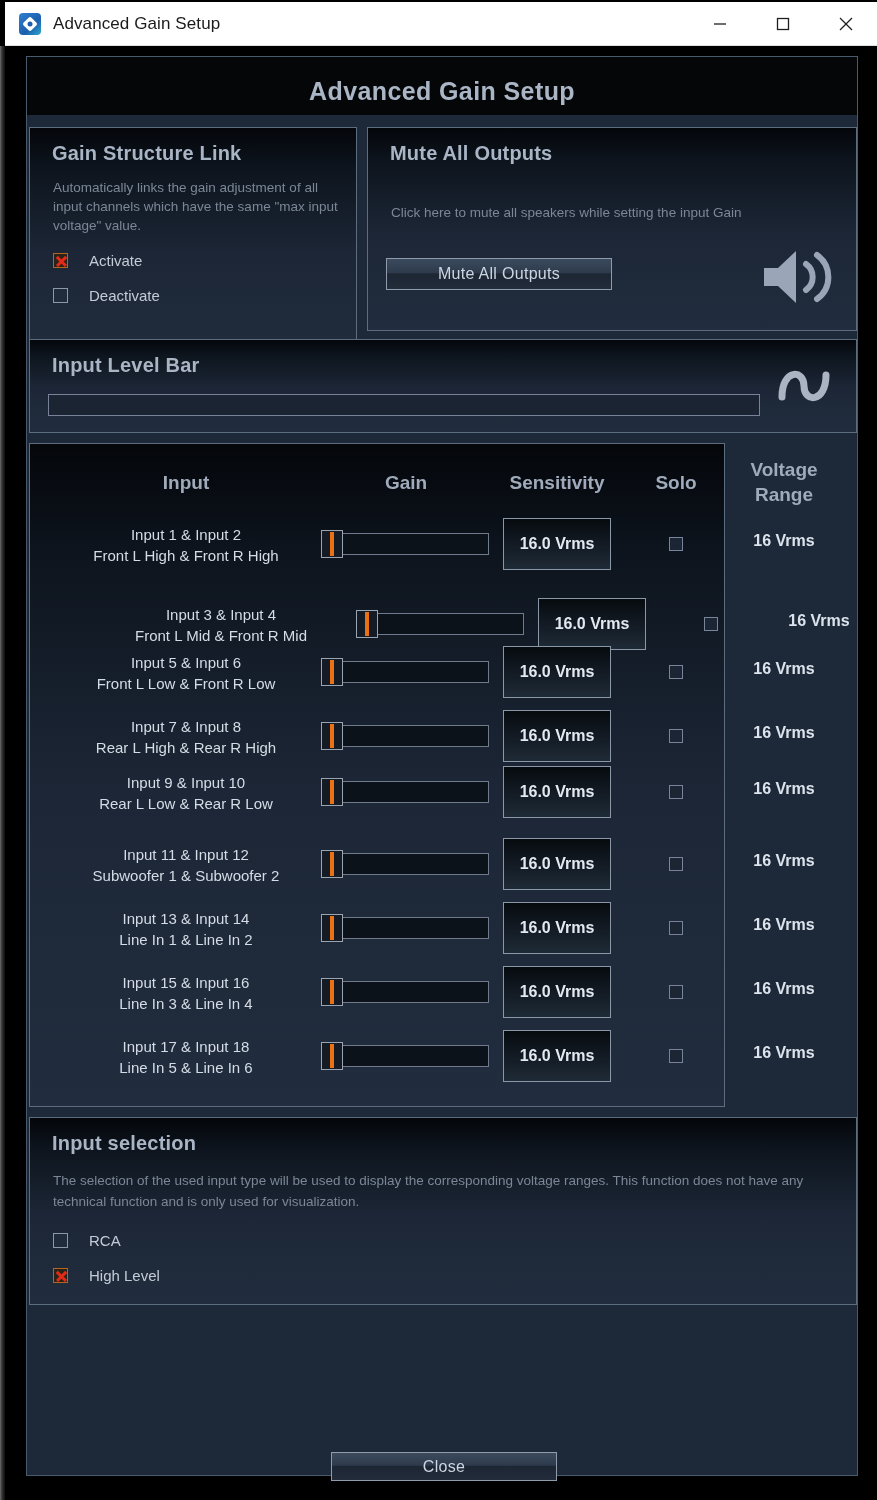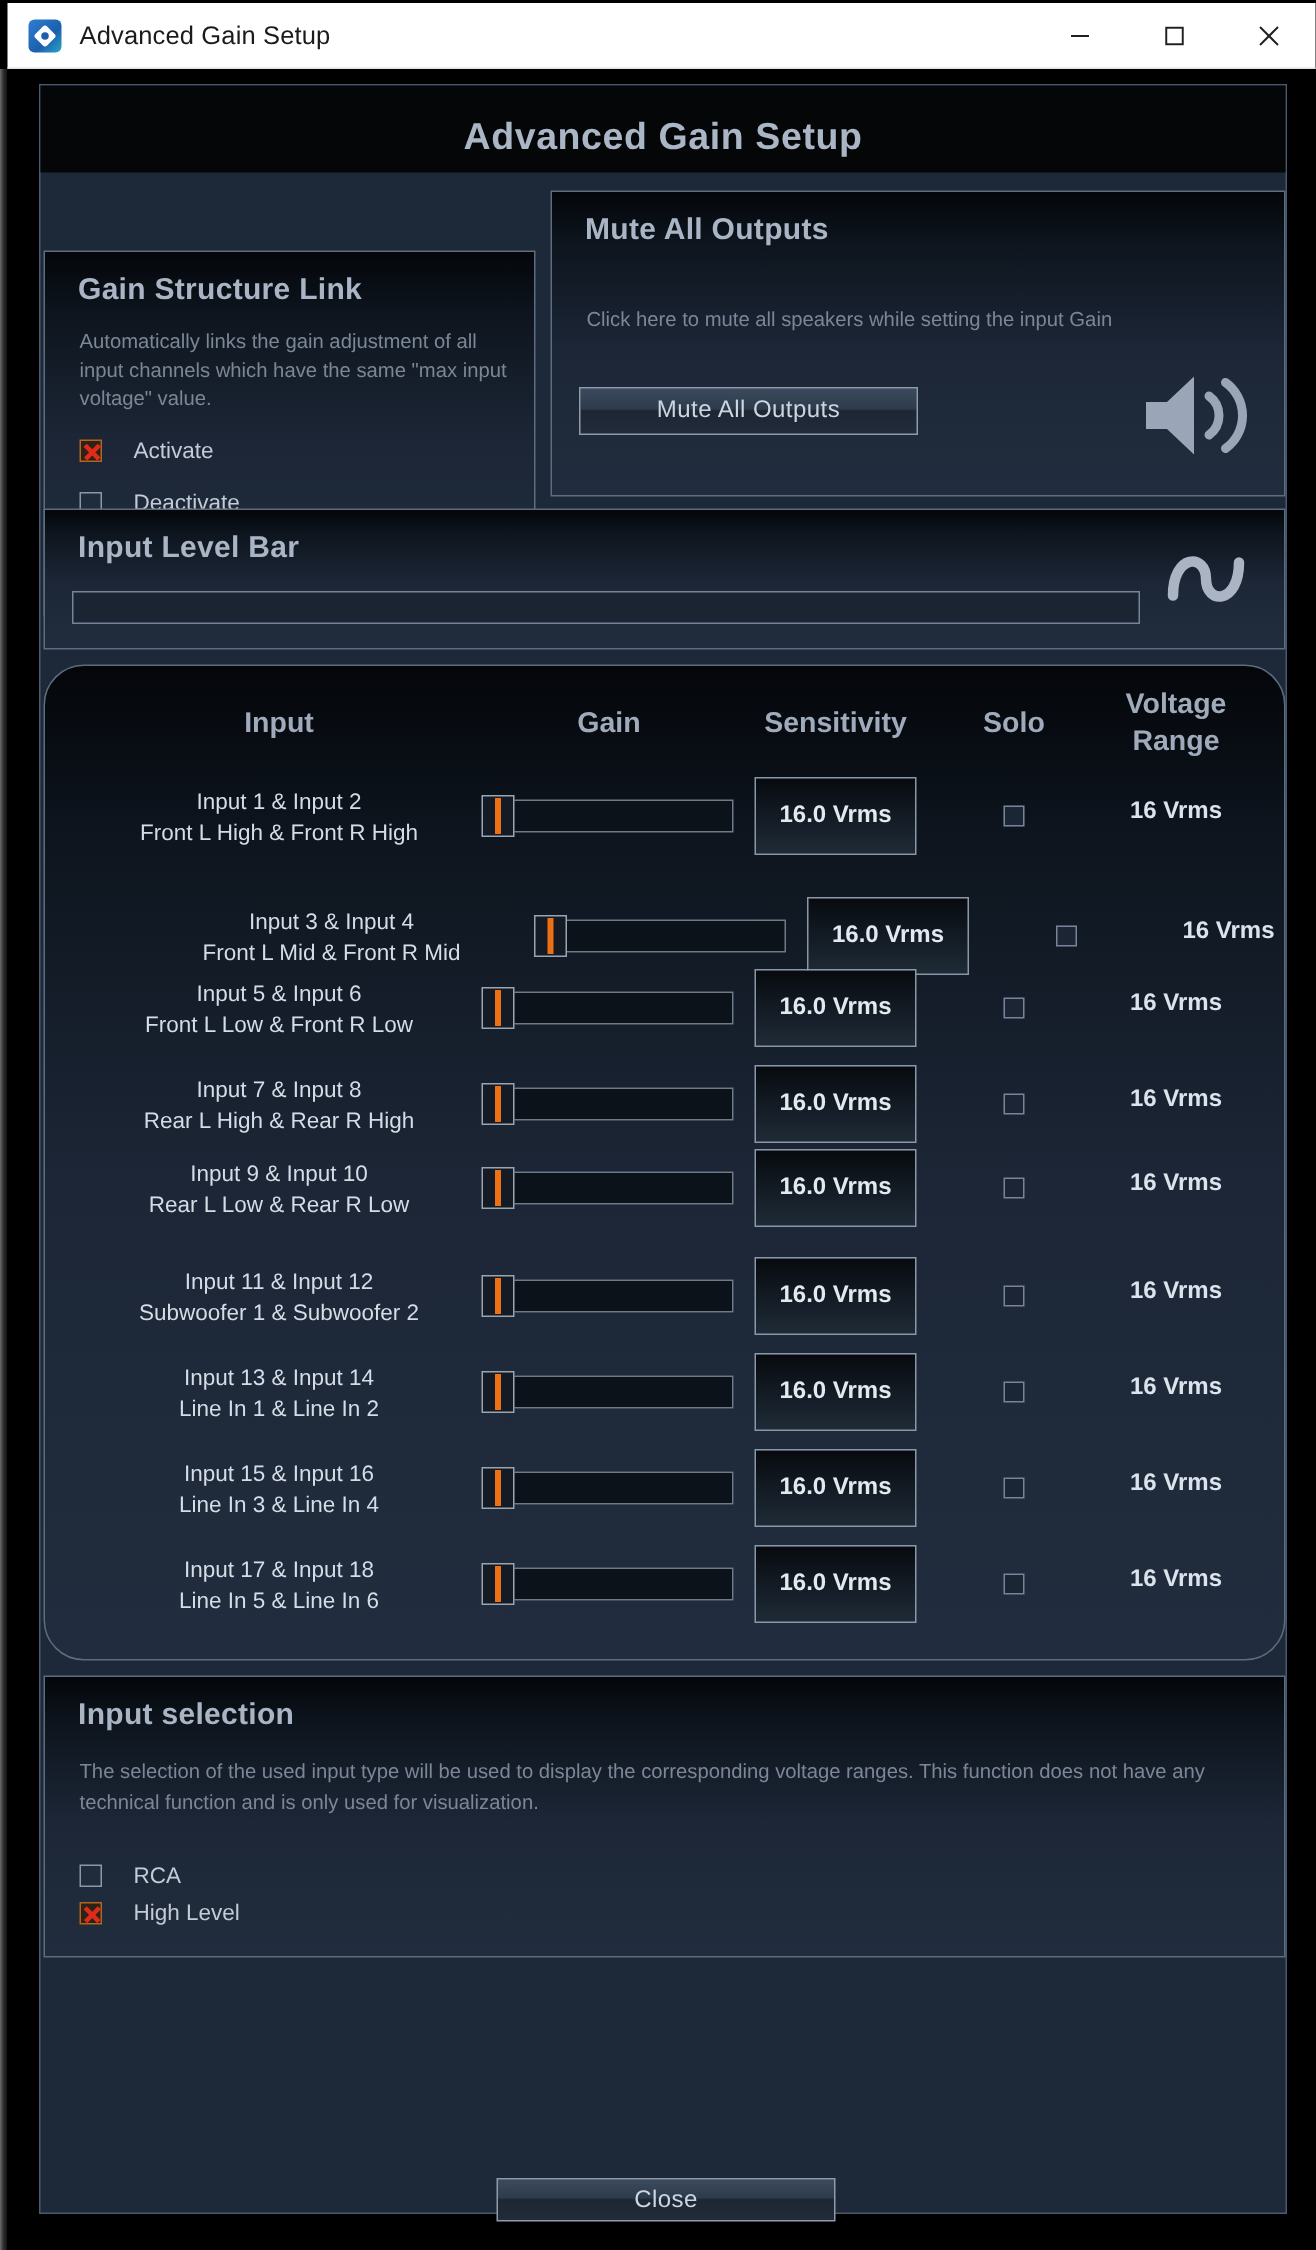--- a/index.html
+++ b/index.html
@@ -369,21 +369,21 @@
 
   <div id="left-strip"></div>
 
   <div id="dialog-body">
 
     <div id="panel-outer">
 
       <div id="head-band"></div>
       <div id="main-title">Advanced Gain Setup</div>
 
-      <div class="group group-dark" style="left:2px; top:70px; width:328px; height:244px;margin-top:40px;">
+      <div class="group group-dark" style="left:2px; top:70px; width:328px; height:244px;">
         <div class="group-title">Gain Structure Link</div>
         <div class="group-desc" style="left:23px; top:50px; width:288px;">Automatically links the gain adjustment of all input channels which have the same "max input voltage" value.</div>
         <div class="chk-row" style="left:23px; top:124px;">
           <span class="chk checked"></span>
           <span class="chk-label">Activate</span>
         </div>
         <div class="chk-row" style="left:23px; top:159px;">
           <span class="chk"></span>
           <span class="chk-label">Deactivate</span>
         </div>
@@ -405,21 +405,21 @@
       <div class="group group-dark" style="left:2px; top:282px; width:828px; height:94px;">
         <div class="group-title">Input Level Bar</div>
         <div id="level-bar-track"></div>
         <div class="sine-icon" style="left:742px; top:13px;">
           <svg width="68" height="66" viewBox="0 0 68 66">
             <path d="M10 44 C10 16, 32 16, 32 33 C32 50, 54 50, 54 22" fill="none" stroke="#aab4c3" stroke-width="7" stroke-linecap="round"></path>
           </svg>
         </div>
       </div>
 
-      <div class="group group-dark" style="left:2px; top:386px; width:828px; height:664px;border-radius:27px;" id="table-group">
+      <div class="group group-dark" style="left:2px; top:386px; width:696px; height:664px;" id="table-group">
 
         <div class="th" style="left:6px; top:26px; width:300px;">Input</div>
         <div class="th" style="left:291px; top:26px; width:170px;">Gain</div>
         <div class="th" style="left:465px; top:26px; width:124px;">Sensitivity</div>
         <div class="th" style="left:607px; top:26px; width:78px;">Solo</div>
         <div class="th" style="left:688px; top:13px; width:132px;">
           <span>Voltage</span><br>
           <span>Range</span>
         </div>
 
@@ -513,21 +513,21 @@
               <div class="sens">16.0 Vrms</div>
               <div class="solo"></div>
               <div class="vrange">16 Vrms</div>
             </div>
           </div>
       </div>
 
       <div class="group group-dark" style="left:2px; top:1060px; width:828px; height:188px;">
         <div class="group-title">Input selection</div>
         <div class="group-desc" style="left:23px; top:52px; width:760px; line-height:21px;">The selection of the used input type will be used to display the corresponding voltage ranges. This function does not have any technical function and is only used for visualization.</div>
-        <div class="chk-row" style="left:23px; top:124px;">
+        <div class="chk-row" style="left:23px; top:114px;">
           <span class="chk"></span>
           <span class="chk-label">RCA</span>
         </div>
         <div class="chk-row" style="left:23px; top:149px;">
           <span class="chk checked"></span>
           <span class="chk-label">High Level</span>
         </div>
       </div>
 
       <div class="btn" id="close-btn">Close</div>

